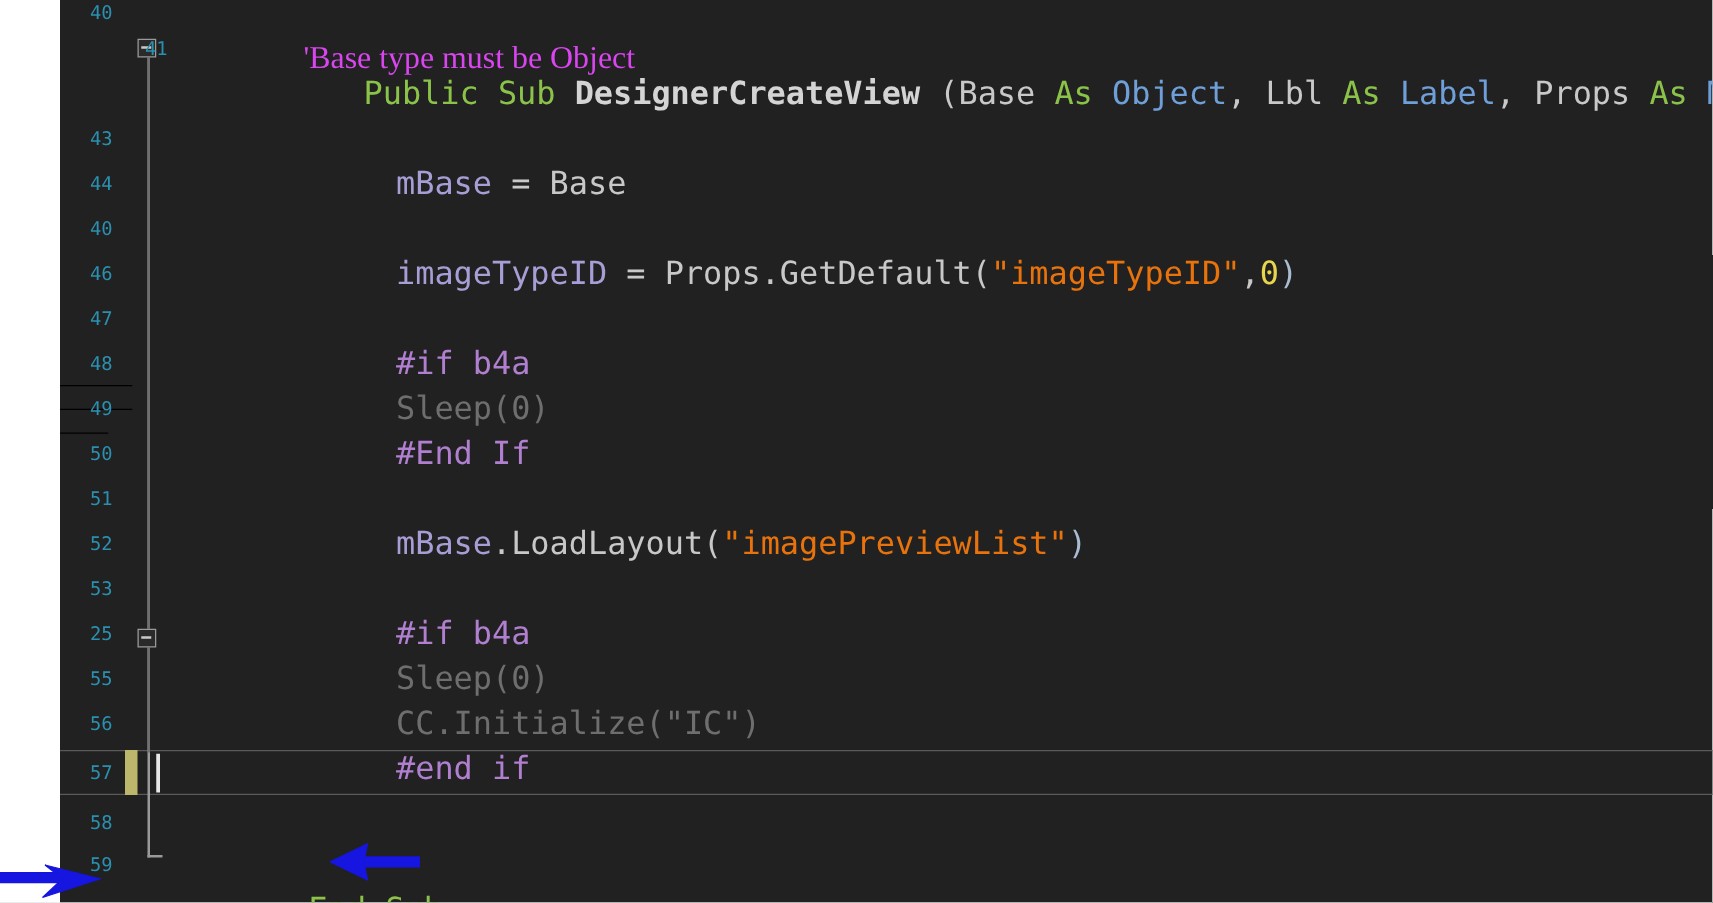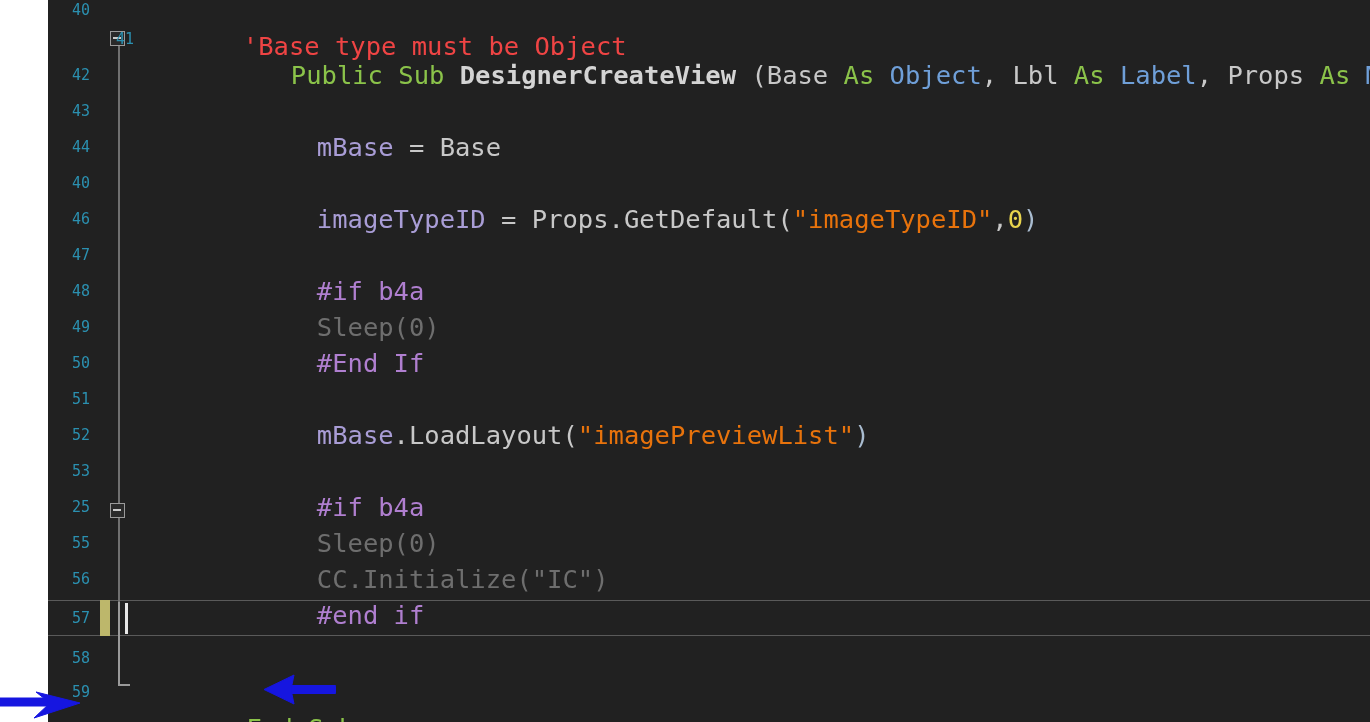--- a/index.html
+++ b/index.html
@@ -144,21 +144,21 @@
   }
 
   
   .t-kw      { color: #8bc34a; }  
   .t-name    { color: #d4d4d4; font-weight: bold; } 
   .t-plain   { color: #c8c8c8; }
   .t-type    { color: #6f9fd8; }  
   .t-var     { color: #a99dd6; }  
   .t-str     { color: #e8730c; }  
   .t-num     { color: #e8d44d; }  
-  .t-comment { color: #ef4444; }  
+  .t-comment { color: #d946ef; font-family: Liberation Serif, serif; }  
   .t-pp      { color: #b07fd0; }  
   .t-dim     { color: #6e6e6e; }  
   .t-paren   { color: #a9bcd0; }
 
   
   .arrow { position: absolute; }
 </style>
 </head>
 <body>
 
@@ -189,23 +189,20 @@
       </div>
     </div>
 
     <div class="line" style="top:21px;margin-left:44px;">
       <div class="gutter">41</div>
       <div class="code" style="left:76px;">
         <span class="t-kw">Public</span><span class="t-plain"> </span><span class="t-kw">Sub</span><span class="t-plain"> </span><span class="t-name">DesignerCreateView</span><span class="t-plain"> (Base </span><span class="t-kw">As</span><span class="t-type"> Object</span><span class="t-plain">, Lbl </span><span class="t-kw">As</span><span class="t-type"> Label</span><span class="t-plain">, Props </span><span class="t-kw">As</span><span class="t-type"> Map</span><span class="t-plain">)</span>
       </div>
     </div>
 
-    <div class="line" style="top:57px;">
-      <div class="gutter">42</div>
-    </div>
 
     <div class="line" style="top:93px;">
       <div class="gutter">43</div>
       <div class="code" style="left:146px;">
         <span class="t-var">mBase</span><span class="t-plain"> = Base</span>
       </div>
     </div>
 
     <div class="line" style="top:129px;">
       <div class="gutter">44</div>
@@ -222,21 +219,21 @@
       <div class="gutter">46</div>
     </div>
 
     <div class="line" style="top:237px;">
       <div class="gutter">47</div>
       <div class="code" style="left:146px;">
         <span class="t-pp">#if b4a</span>
       </div>
     </div>
 
-    <div class="line" style="top:273px;">
+    <div class="line" style="top:273px;text-decoration:underline;">
       <div class="gutter">48</div>
       <div class="code" style="left:146px;">
         <span class="t-dim">Sleep(0)</span>
       </div>
     </div>
 
     <div class="line" style="top:309px;">
       <div class="gutter">49</div>
       <div class="code" style="left:146px;">
         <span class="t-pp">#End If</span>

